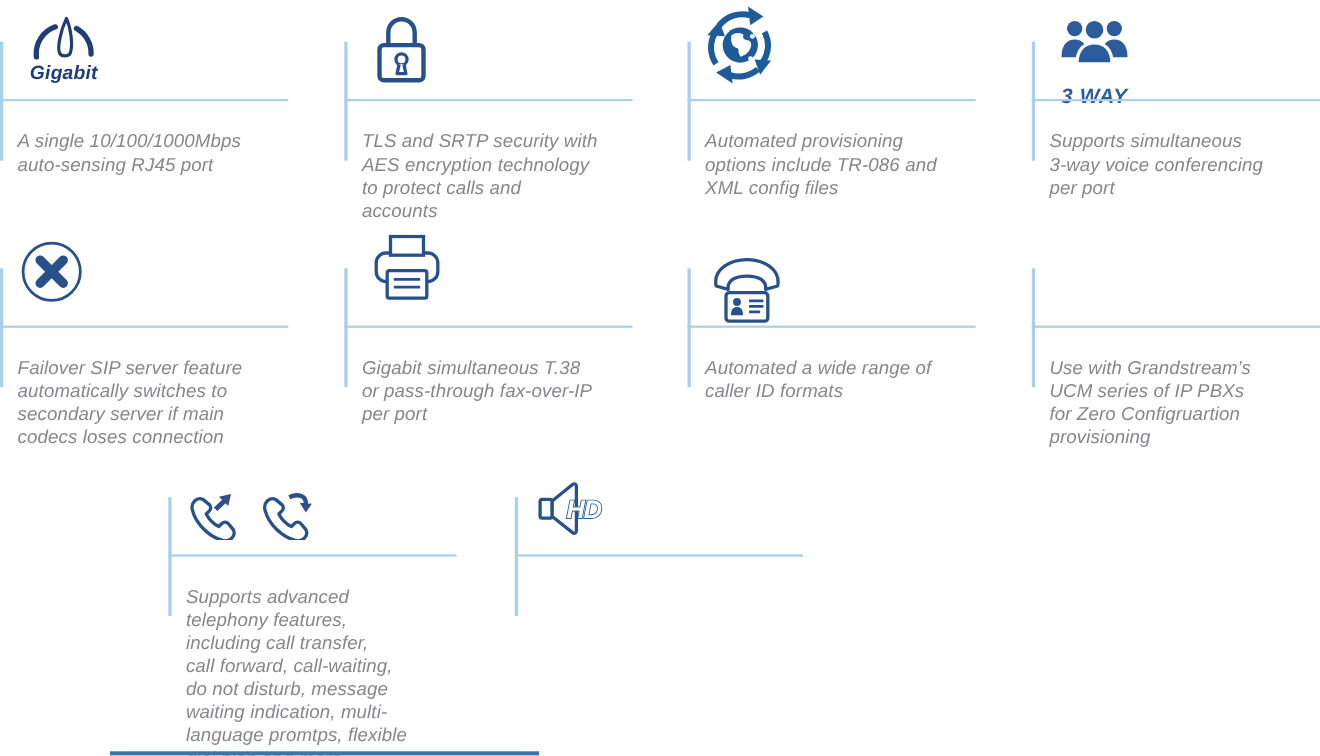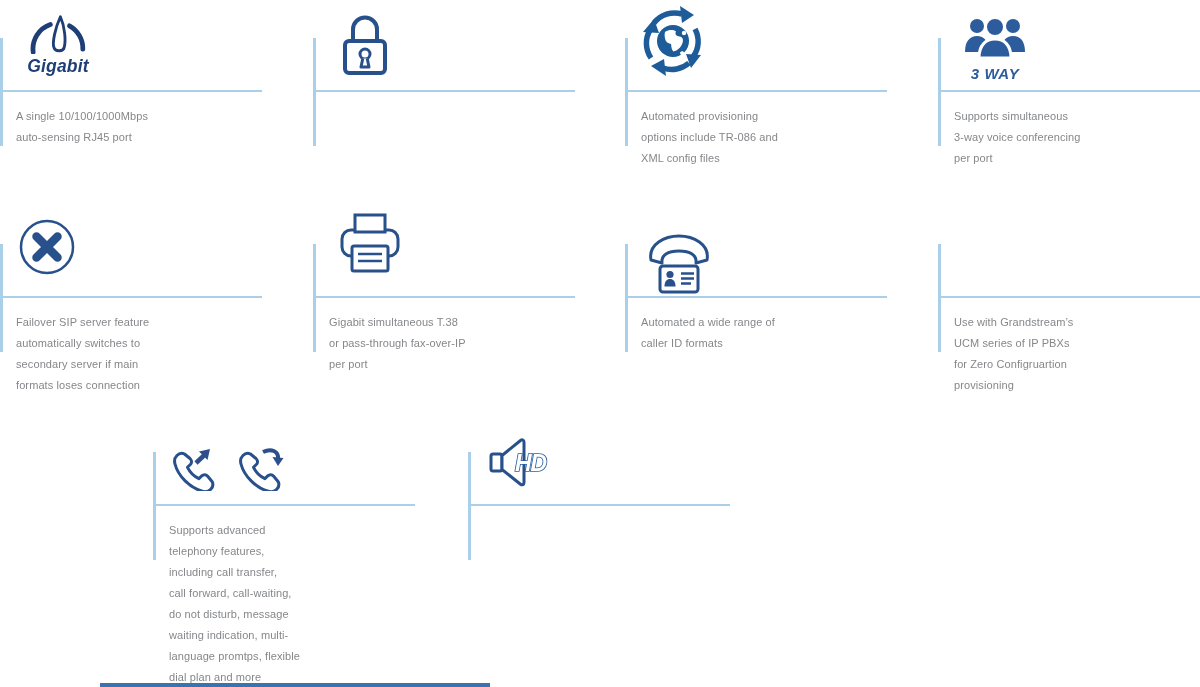--- a/index.html
+++ b/index.html
@@ -17,26 +17,26 @@
   html,body{background:#fff;}
   #canvas{
     position:relative;width:1200px;height:687px;background:#fff;overflow:hidden;
     font-family:"Liberation Sans","DejaVu Sans",sans-serif;
   }
   .cell{position:absolute;width:262px;height:260px;}
   .hrule{position:absolute;left:0;top:80px;width:262px;height:2px;background:var(--rule-blue);}
   .vrule{position:absolute;left:0;top:28px;width:3px;height:108px;background:var(--rule-blue);}
   .icon-wrap{position:absolute;display:flex;flex-direction:column;align-items:center;}
   .ftext{
-    position:absolute;left:16px;top:96px;width:290px;
-    font-size:11px;line-height:21px;color:var(--text-gray);
-    white-space:pre-line;letter-spacing:.1px;
+    position:absolute;left:16px;top:108px;width:290px;
+    font-size:17px;line-height:21px;color:var(--text-gray);
+    white-space:pre-line;letter-spacing:.1px;font-style:italic;
   }
   .icon-label{font-style:italic;font-weight:bold;color:var(--navy);font-size:17.5px;margin-top:2px;letter-spacing:.2px;}
-  .icon-label.small{font-size:15px;color:var(--people-blue);letter-spacing:.6px;margin-top:3px;}
+  .icon-label.small{font-size:19px;color:var(--people-blue);letter-spacing:.6px;margin-top:16px;}
   
   .st{stroke:var(--icon-stroke);fill:none;}
   .sw{stroke:var(--icon-stroke);fill:#fff;}
   .fl{fill:var(--icon-solid);stroke:none;}
   .nst{stroke:var(--navy);fill:none;}
   .nsw{stroke:var(--navy);fill:#fff;}
   .gfl{fill:var(--globe-blue);stroke:none;}
   .gst{stroke:var(--globe-blue);fill:none;}
   .pfl{fill:var(--people-blue);}
   .pflw{fill:var(--people-blue);stroke:#fff;}
@@ -69,20 +69,24 @@
     <div class="vrule"></div>
     <div class="icon-wrap" style="left:27px;top:1px">
       <svg width="50" height="66" viewBox="0 0 50 66">
         <path class="st" d="M13,30 V18.5 A12,12 0 0 1 37,18.5 V30" stroke-width="4"></path>
         <rect class="sw" x="5" y="30" width="40" height="32" rx="4" stroke-width="4"></rect>
         <circle class="sw" cx="25" cy="43" r="5" stroke-width="3"></circle>
         <path class="sw" d="M22.8,47.5 L21,56 H29 L27.2,47.5" stroke-width="3" stroke-linejoin="round"></path>
       </svg>
     </div>
     <div class="hrule"></div>
+    <div class="ftext">TLS and SRTP security with
+AES encryption technology
+to protect calls and
+accounts</div>
   </div>
 
   <div class="cell" style="left:625px;top:10px">
     <div class="vrule"></div>
     <div class="icon-wrap" style="left:17px;top:-8px">
       <svg width="62" height="78" viewBox="0 0 62 78">
         <circle class="gfl" cx="31" cy="39" r="16"></circle>
         <path class="wfl" d="M23,30 c4,-2.5 8,-2.5 11,-0.5 c-1.5,3 0.5,4.5 3.5,5 c3.5,0.5 4,3.5 3,6.5 c-1.5,4.5 -5,7.5 -9,8.5 c-2.5,-2.5 -2,-5.5 -2.5,-7.5 c-3.5,-0.5 -5.5,-2.5 -6,-5.5 c-0.5,-2.5 -0.5,-4.5 0,-6.5 z"></path>
         <path class="wfl" d="M40,49 c2.5,0.5 3,2.5 1.5,4 c-2,0.5 -3.5,-0.5 -3.5,-2.5 z"></path>
         <circle class="wfl" cx="42" cy="31" r="2.2"></circle>
@@ -126,21 +130,21 @@
     <div class="icon-wrap" style="left:18px;top:2px">
       <svg width="58" height="58" viewBox="0 0 58 58">
         <circle class="sw" cx="29" cy="29" r="26" stroke-width="2.5"></circle>
         <path class="st" d="M18.5,18.5 L39.5,39.5 M39.5,18.5 L18.5,39.5" stroke="var(--icon-solid)" stroke-width="8.5" stroke-linecap="round"></path>
       </svg>
     </div>
     <div class="hrule"></div>
     <div class="ftext">Failover SIP server feature
 automatically switches to
 secondary server if main
-formats loses connection</div>
+codecs loses connection</div>
   </div>
 
   <div class="cell" style="left:313px;top:216px">
     <div class="vrule"></div>
     <div class="icon-wrap" style="left:26px;top:-3px">
       <svg width="62" height="62" viewBox="0 0 62 62">
         <rect class="sw" x="3" y="17" width="56" height="26" rx="9" stroke-width="3"></rect>
         <rect class="sw" x="16" y="2" width="30" height="17" stroke-width="3"></rect>
         <rect class="sw" x="13" y="33" width="36" height="25" rx="2" stroke-width="3"></rect>
         <path class="st" d="M19,41 H43 M19,48 H43" stroke-width="2.5"></path>

